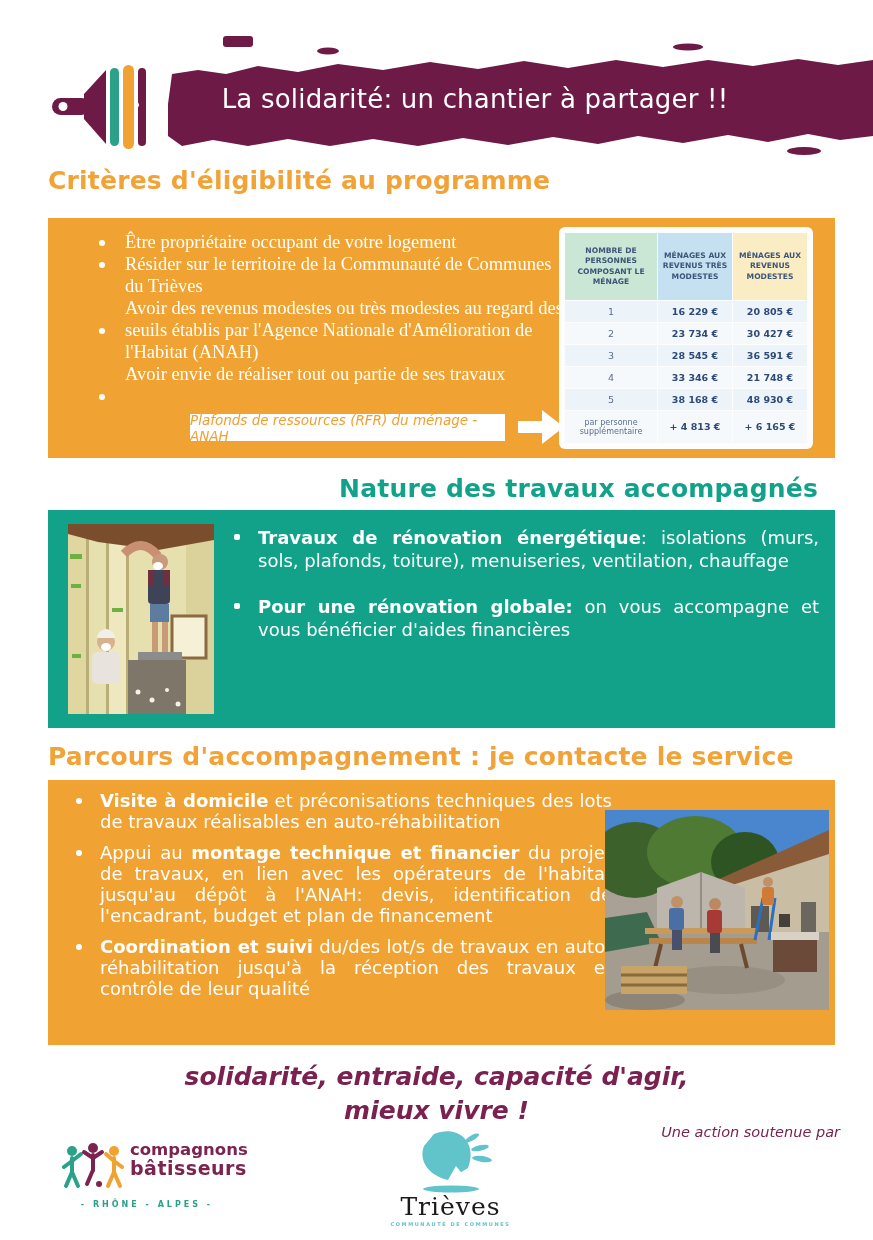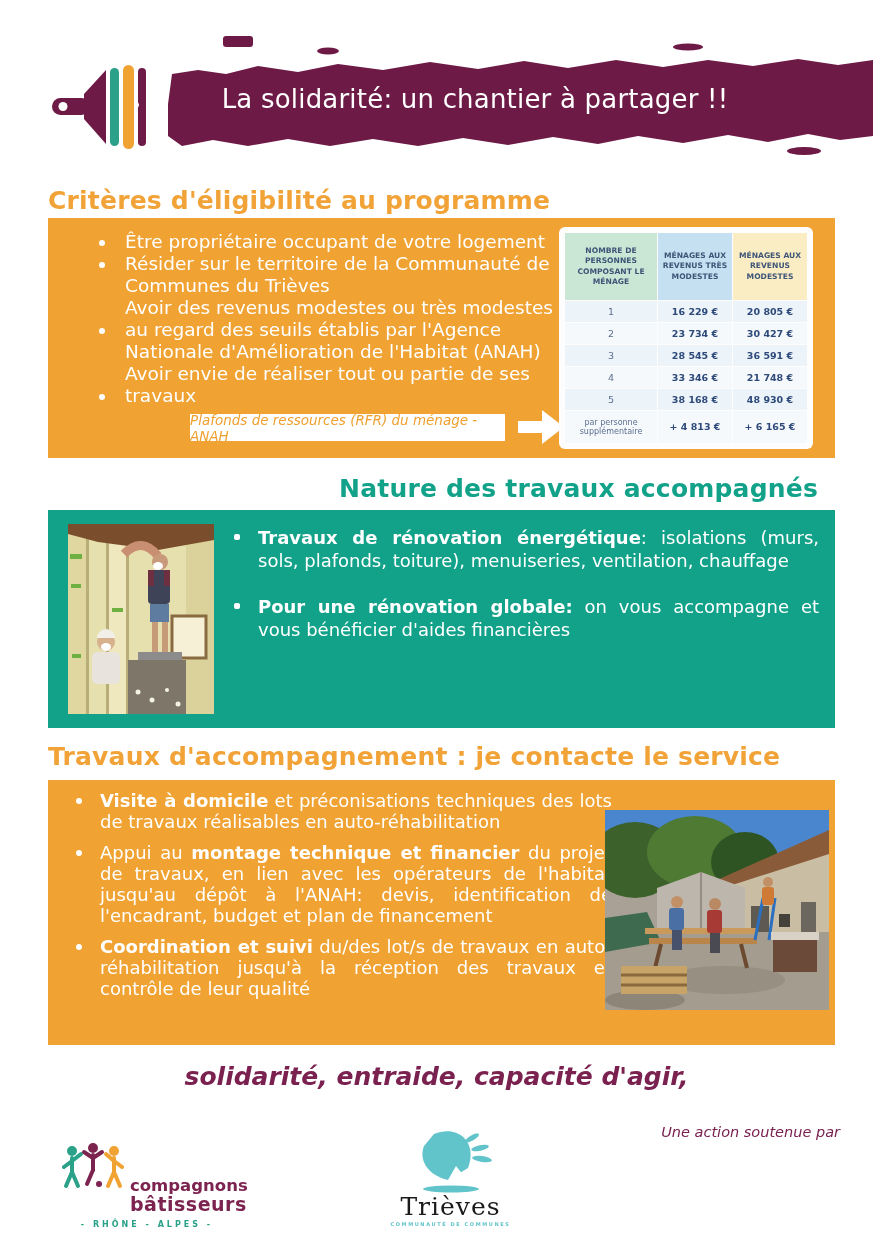--- a/index.html
+++ b/index.html
@@ -9,35 +9,35 @@
   
   .brush-wrap{position:absolute;left:168px;top:36px;width:705px;height:128px;}
   .header-title{position:absolute;left:175px;top:84px;width:600px;text-align:center;
                 color:#fff;font-size:26px;font-weight:normal;letter-spacing:.2px;}
   .brand-logo{position:absolute;left:52px;top:55px;width:106px;height:105px;}
 
   
   .sec-title{position:absolute;font-size:25px;font-weight:bold;letter-spacing:.2px;}
   .sec-title.orange{color:#F2A338;}
   .sec-title.teal{color:#12A28A;}
-  #sec1-title{left:48px;top:186px;}
+  #sec1-title{left:48px;top:166px;}
   #sec2-title{right:55px;top:474px;text-align:right;margin-left:7px;}
   #sec3-title{left:48px;top:742px;}
 
   
   .box{position:absolute;left:48px;width:787px;}
   .box.orange{background:#F0A232;}
   .box.teal{background:#12A28A;}
   #box-eligibility{top:218px;height:240px;}
   #box-travaux{top:510px;height:218px;}
   #box-parcours{top:780px;height:265px;}
 
   
   .elig-bullets{position:absolute;left:45px;top:13px;width:478px;}
-  .elig-item{position:relative;padding-left:32px;color:#fff;font-size:18.5px;line-height:22px;}
+  .elig-item{position:relative;padding-left:32px;color:#fff;font-size:18.5px;line-height:22px;font-family:Liberation Serif, serif;}
   .elig-item .dot{position:absolute;left:6px;top:9px;width:6px;height:6px;border-radius:50%;background:#fff;}
 
   .plafonds-box{position:absolute;left:142px;top:196px;width:315px;height:27px;background:#fff;
                 display:flex;align-items:center;justify-content:center;}
   .plafonds-box span{color:#EFA02F;font-style:italic;font-size:13.5px;}
   .plafonds-arrow{position:absolute;left:470px;top:190px;width:48px;height:38px;}
 
   
   .table-card{position:absolute;right:22px;top:9px;width:254px;height:222px;background:#fdfdfd;
               border-radius:6px;padding:5px 5px;box-sizing:border-box;}
@@ -70,21 +70,21 @@
   #photo-worksite{right:6px;top:30px;width:224px;height:200px;}
 
   
   .quote{position:absolute;left:0;top:1060px;width:873px;text-align:center;
          color:#7A2150;font-size:25px;font-weight:bold;font-style:italic;line-height:34px;}
 
   
   .cb-logo{position:absolute;left:62px;top:1142px;width:195px;}
   .cb-row{display:flex;align-items:flex-start;}
   .cb-figures{width:62px;height:52px;flex:none;}
-  .cb-text{margin-left:6px;color:#7C2350;font-weight:bold;line-height:1.0;margin-top:36px;}
+  .cb-text{margin-left:6px;color:#7C2350;font-weight:bold;line-height:1.0;}
   .cb-text .l1{font-size:16.5px;}
   .cb-text .l2{font-size:19px;letter-spacing:.5px;}
   .cb-region{margin-top:6px;text-align:center;color:#2AA188;font-size:8px;font-weight:bold;
              letter-spacing:3px;width:170px;}
 
   .trieves-logo{position:absolute;left:388px;top:1128px;width:125px;text-align:center;}
   .trieves-mark{width:90px;height:66px;margin:0 auto;}
   .trieves-name{font-family:"DejaVu Serif", serif;color:#1a1a1a;font-size:25px;letter-spacing:1px;line-height:1;}
   .trieves-sub{color:#62C4CB;font-size:5px;letter-spacing:1.6px;font-weight:bold;margin-top:2px;}
 
@@ -229,21 +229,21 @@
         <circle cx="99" cy="166" r="2" fill="#F4F1E6"></circle>
         <circle cx="110" cy="180" r="2.5" fill="#F4F1E6"></circle>
       </svg>
     </div>
     <div class="travaux-bullets">
       <div class="t-item"><span class="dot"></span><b>Travaux de rénovation énergétique</b><span>: isolations (murs, sols, plafonds, toiture), menuiseries, ventilation, chauffage</span></div>
       <div class="t-item"><span class="dot"></span><b>Pour une rénovation globale:</b><span> on vous accompagne et vous bénéficier d'aides financières</span></div>
     </div>
   </div>
 
-  <div id="sec3-title" class="sec-title orange">Travaux d'accompagnement : je contacte le service</div>
+  <div id="sec3-title" class="sec-title orange">Parcours d'accompagnement : je contacte le service</div>
 
   <div id="box-parcours" class="box orange">
     <div class="parcours-bullets">
       <div class="p-item"><span class="dot"></span><span></span><b>Visite à domicile</b><span> et préconisations techniques des lots de travaux réalisables en auto-réhabilitation</span></div>
       <div class="p-item"><span class="dot"></span><span>Appui au </span><b>montage technique et financier</b><span> du projet de travaux, en lien avec les opérateurs de l'habitat jusqu'au dépôt à l'ANAH: devis, identification de l'encadrant, budget et plan de financement</span></div>
       <div class="p-item"><span class="dot"></span><span></span><b>Coordination et suivi</b><span> du/des lot/s de travaux en auto-réhabilitation jusqu'à la réception des travaux et contrôle de leur qualité</span></div>
     </div>
     <div id="photo-worksite" class="photo">
       <svg width="224" height="200" viewBox="0 0 224 200">
         <rect width="224" height="200" fill="#A9A195"></rect>
@@ -280,20 +280,21 @@
         <line x1="16" y1="165" x2="82" y2="165" stroke="#8A6A3C" stroke-width="3"></line>
         <line x1="16" y1="175" x2="82" y2="175" stroke="#8A6A3C" stroke-width="3"></line>
         <rect x="168" y="128" width="44" height="34" fill="#6B4A3A"></rect>
         <rect x="166" y="122" width="48" height="8" fill="#D8D2C6"></rect>
       </svg>
     </div>
   </div>
 
   <div class="quote">
     <div>solidarité, entraide, capacité d'agir,</div>
+    <div>mieux vivre !</div>
   </div>
 
   <div class="cb-logo">
     <div class="cb-row">
       <div class="cb-figures">
         <svg width="62" height="52" viewBox="0 0 62 52">
           <g stroke="#2AA188" stroke-width="4" stroke-linecap="round" fill="none">
             <line x1="10" y1="16" x2="10" y2="30"></line>
               <line x1="10" y1="19" x2="2" y2="25"></line>
             <line x1="10" y1="19" x2="19" y2="12"></line>

